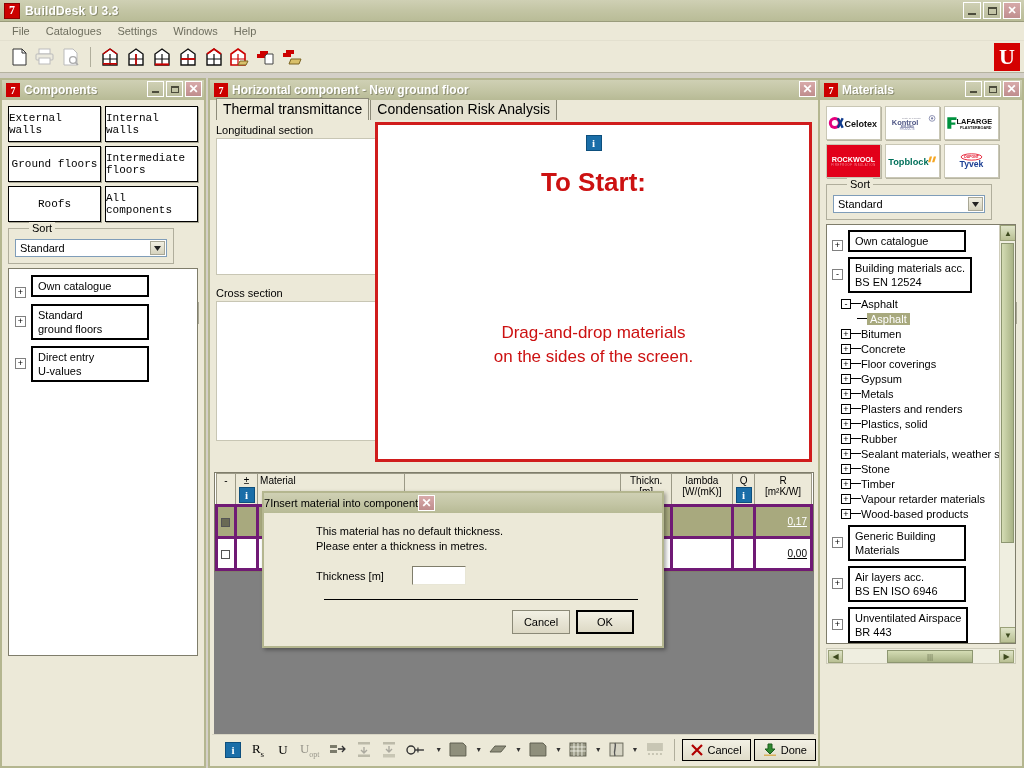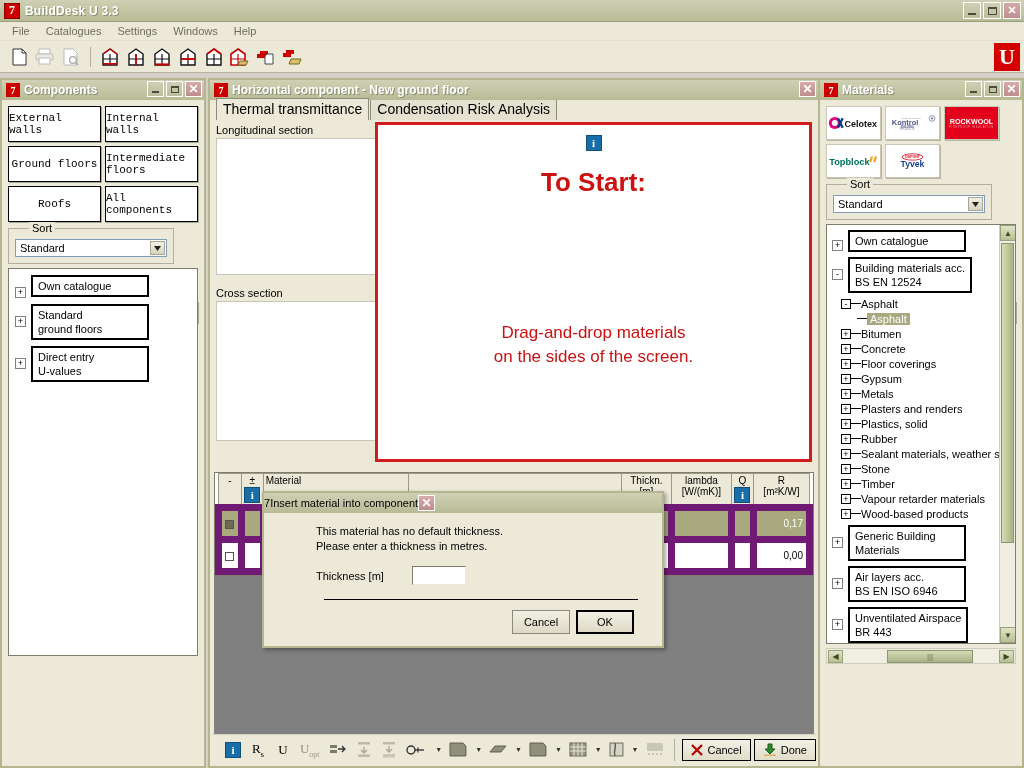--- a/index.html
+++ b/index.html
@@ -183,21 +183,21 @@
   }
 
   
   .tbl-wrap { margin: 0 4px; border:1px solid #7f7d6b; background:#fff; }
   table.layers { border-collapse: collapse; width: 100%; font-size:10px; }
   table.layers th {
     border: 1px solid #9b9986; background:#ece9d8; font-weight: normal;
     font-size: 10px; padding: 1px 2px; height: 26px; vertical-align: top;
     line-height: 11px;
   }
-  table.layers td { border:7px solid #701a75; height:32px; padding: 0 3px; }
+  table.layers td { border:3px solid #701a75; height:32px; padding: 0 3px; text-decoration: underline; }
   table.layers tr.sel td { background:#a8a97e; color:#fff; }
   .num { text-align: right; }
   .chkcell { text-align:center; }
   .chkbox { display:inline-block; width:9px;height:9px;border:1px solid #555; background:#fff; vertical-align:middle;}
   .chkbox.filled { background:#6a6a55; }
   .grey-area { background:#808080; margin: 0 4px; height: 183px; }
 
   .hc-toolbar {
     position:absolute; bottom: 2px; left: 2px; right: 2px; height: 30px;
     background:#ece9d8; display:flex; align-items:center; padding-left: 10px; gap: 3px;
@@ -693,20 +693,27 @@
       <div class="logo-cell">
         <svg width="92" height="28" viewBox="0 0 92 28">
           <circle cx="80" cy="6" r="5" fill="none" stroke="#7a7fa5" stroke-width="1.4"></circle>
             <circle cx="80" cy="6" r="2" fill="#7a7fa5"></circle>
           <text x="44" y="7" font-family="Liberation Sans" font-size="3.4" fill="#8a8a9a" text-anchor="middle">Quality, air &amp; acoustic</text>
           <text x="10" y="17" font-family="Liberation Sans" font-size="13" font-weight="bold" fill="#4e5585">Kontrol</text>
           <text x="26" y="22" font-family="Liberation Sans" font-size="4.6" font-weight="bold" fill="#4e5585">BUILDING</text>
           <text x="24" y="26.6" font-family="Liberation Sans" font-size="4.6" font-weight="bold" fill="#9b9fc0">PRODUCTS</text>
         </svg>
       </div>
+      <div class="logo-cell">
+        <svg width="92" height="26" viewBox="0 0 92 26">
+          <path d="M4 3h16v5h-9v4h7v4h-7v7H4z" fill="#00923f"></path>
+          <text x="20" y="15" font-family="Liberation Sans" font-size="13" font-weight="bold" fill="#111">LAFARGE</text>
+          <text x="26" y="23" font-family="Liberation Sans" font-size="6.6" font-weight="bold" fill="#111">PLASTERBOARD</text>
+        </svg>
+      </div>
       <div class="logo-cell" style="background:#e2001a;">
         <svg width="92" height="28" viewBox="0 0 92 28">
           <rect width="92" height="28" fill="#e2001a"></rect>
           <text x="46" y="15" font-family="Liberation Sans" font-size="12.5" font-weight="bold" fill="#fff" text-anchor="middle">ROCKWOOL</text>
           <text x="46" y="22" font-family="Liberation Sans" font-size="4.6" fill="#f49aa6" text-anchor="middle" letter-spacing="1.1">FIREPROOF INSULATION</text>
         </svg>
       </div>
       <div class="logo-cell">
         <svg width="92" height="24" viewBox="0 0 92 24">
           <text x="4" y="19" font-family="Liberation Sans" font-size="16" font-weight="bold" fill="#00705a">Topblock</text>

